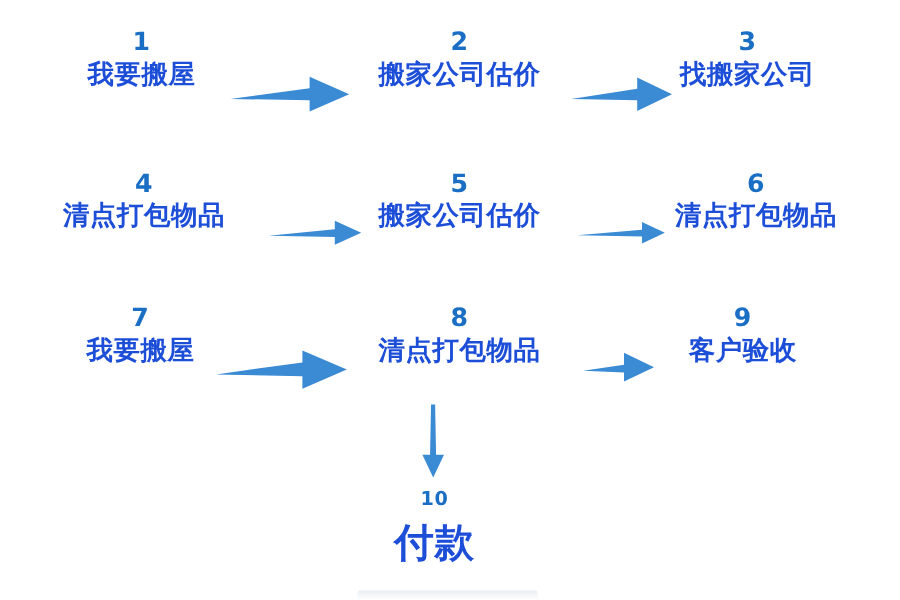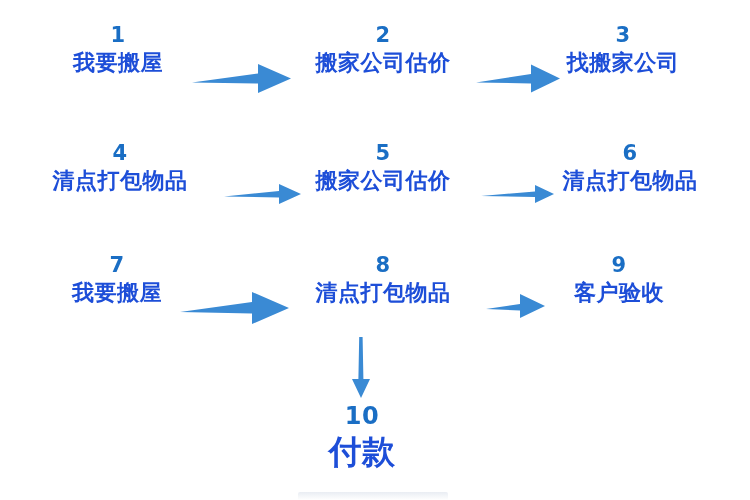--- a/index.html
+++ b/index.html
@@ -39,21 +39,21 @@
   .step-label {
     color: #1d4ed8;
     font-weight: bold;
     font-size: 22px;
     line-height: 30px;
     letter-spacing: 0.5px;
   }
 
   
   .step.final .step-number {
-    font-size: 24px;
+    font-size: 16px;
     line-height: 28px;
   }
   .step.final .step-label {
     font-size: 33px;
     line-height: 44px;
     text-align: right;
   }
 
   
   .arrow {

